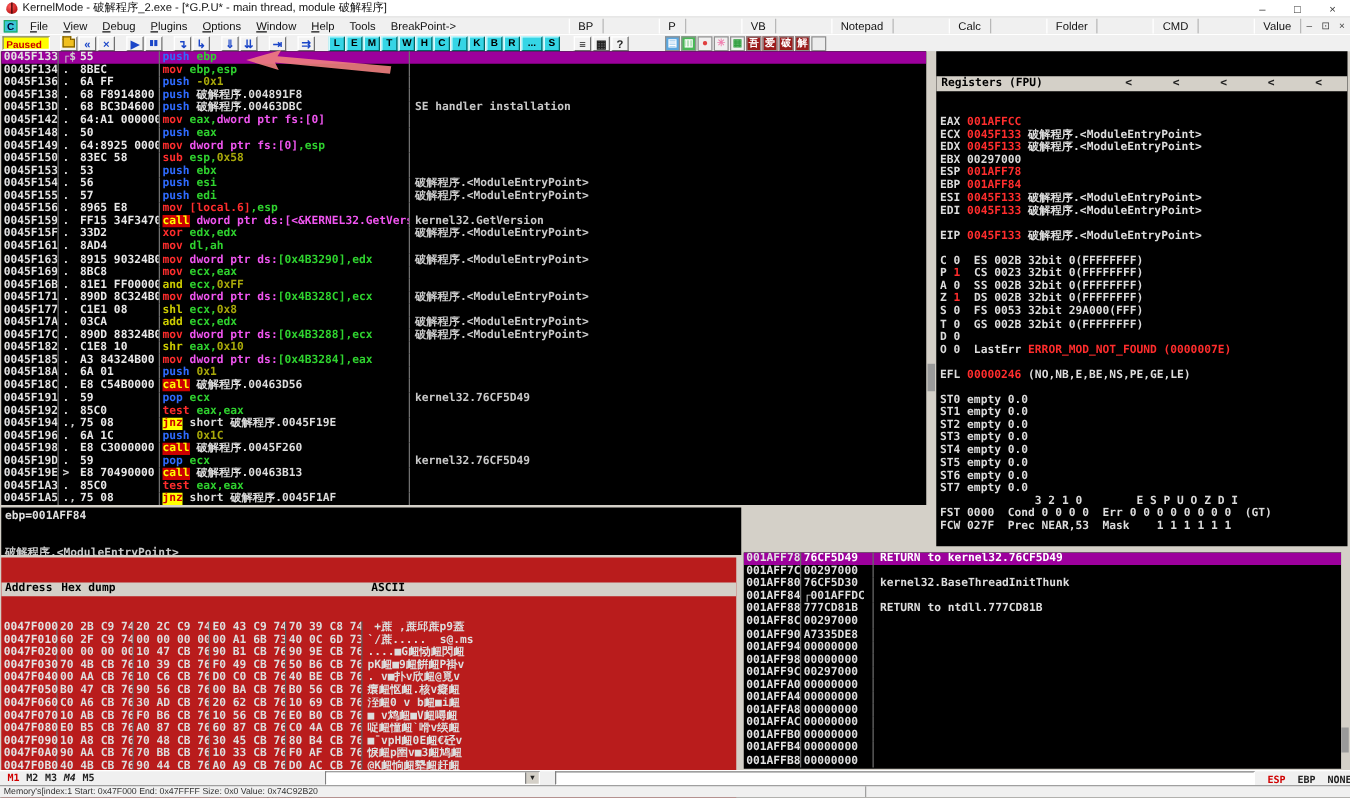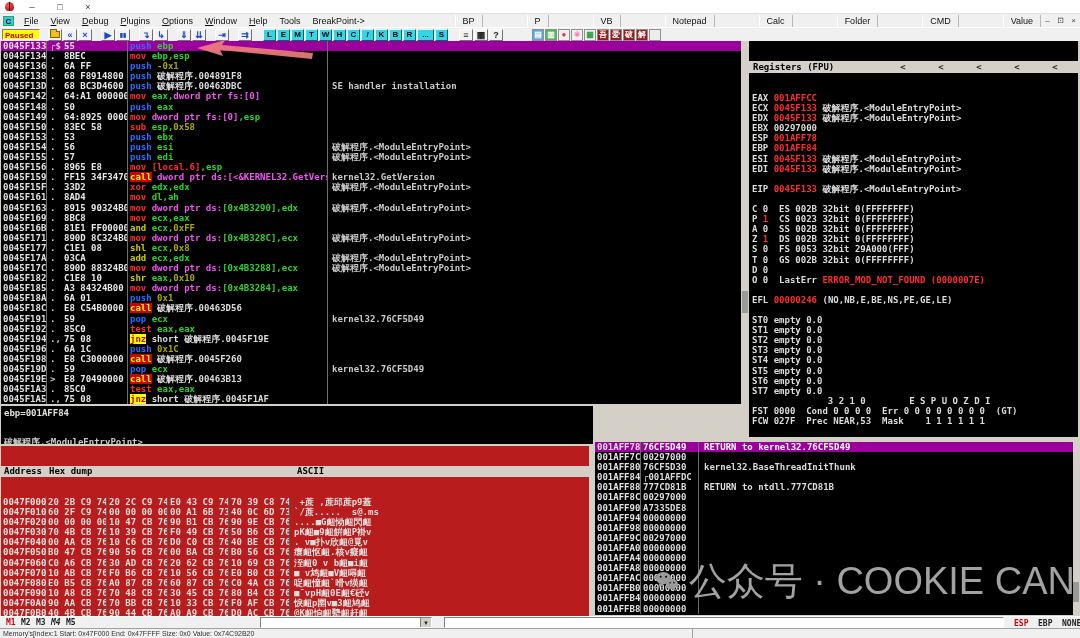--- a/index.html
+++ b/index.html
@@ -120,20 +120,21 @@
            border-right:1px solid #a0a0a0;}
   .sb-right{flex:1;}
 </style>
 </head>
 <body>
 
 <div id="app">
 
   <div class="titlebar">
     <span class="appicon"></span>
+    <span class="title">KernelMode - 破解程序_2.exe - [*G.P.U* - main thread, module 破解程序]</span>
     <span class="winctl">–</span>
     <span class="winctl">□</span>
     <span class="winctl">×</span>
   </div>
 
   <div class="menubar">
     <span class="cicn">C</span>
     <span id="menu-items" style="display:flex;">
         <span class="mitem"><u>F</u>ile</span>
         <span class="mitem"><u>V</u>iew</span>
@@ -251,33 +252,20 @@
       <span class="dh-s">ASCII</span>
     </div>
     <div id="dump-rows"><div class="dumprow"><span class="d-addr">0047F000</span><span class="d-g">20 2B C9 74</span><span class="d-g">20 2C C9 74</span><span class="d-g">E0 43 C9 74</span><span class="d-g">70 39 C8 74</span><span class="d-ascii"> +蔗 ,蔗邱蔗p9蓋</span></div><div class="dumprow"><span class="d-addr">0047F010</span><span class="d-g">60 2F C9 74</span><span class="d-g">00 00 00 00</span><span class="d-g">00 A1 6B 73</span><span class="d-g">40 0C 6D 73</span><span class="d-ascii">`/蔗.....  s@.ms</span></div><div class="dumprow"><span class="d-addr">0047F020</span><span class="d-g">00 00 00 00</span><span class="d-g">10 47 CB 76</span><span class="d-g">90 B1 CB 76</span><span class="d-g">90 9E CB 76</span><span class="d-ascii">....■G衄恸衄閃衄</span></div><div class="dumprow"><span class="d-addr">0047F030</span><span class="d-g">70 4B CB 76</span><span class="d-g">10 39 CB 76</span><span class="d-g">F0 49 CB 76</span><span class="d-g">50 B6 CB 76</span><span class="d-ascii">pK衄■9衄餠衄P褂v</span></div><div class="dumprow"><span class="d-addr">0047F040</span><span class="d-g">00 AA CB 76</span><span class="d-g">10 C6 CB 76</span><span class="d-g">D0 C0 CB 76</span><span class="d-g">40 BE CB 76</span><span class="d-ascii">. v■扑v欣衄@覓v</span></div><div class="dumprow"><span class="d-addr">0047F050</span><span class="d-g">B0 47 CB 76</span><span class="d-g">90 56 CB 76</span><span class="d-g">00 BA CB 76</span><span class="d-g">B0 56 CB 76</span><span class="d-ascii">癏衄怄衄.核v癡衄</span></div><div class="dumprow"><span class="d-addr">0047F060</span><span class="d-g">C0 A6 CB 76</span><span class="d-g">30 AD CB 76</span><span class="d-g">20 62 CB 76</span><span class="d-g">10 69 CB 76</span><span class="d-ascii">洷衄0 v b衄■i衄</span></div><div class="dumprow"><span class="d-addr">0047F070</span><span class="d-g">10 AB CB 76</span><span class="d-g">F0 B6 CB 76</span><span class="d-g">10 56 CB 76</span><span class="d-g">E0 B0 CB 76</span><span class="d-ascii">■ v鸩衄■V衄噚衄</span></div><div class="dumprow"><span class="d-addr">0047F080</span><span class="d-g">E0 B5 CB 76</span><span class="d-g">A0 87 CB 76</span><span class="d-g">60 87 CB 76</span><span class="d-g">C0 4A CB 76</span><span class="d-ascii">哫衄憧衄`嗗v绬衄</span></div><div class="dumprow"><span class="d-addr">0047F090</span><span class="d-g">10 A8 CB 76</span><span class="d-g">70 48 CB 76</span><span class="d-g">30 45 CB 76</span><span class="d-g">80 B4 CB 76</span><span class="d-ascii">■ˉvpH衄0E衄€硁v</span></div><div class="dumprow"><span class="d-addr">0047F0A0</span><span class="d-g">90 AA CB 76</span><span class="d-g">70 BB CB 76</span><span class="d-g">10 33 CB 76</span><span class="d-g">F0 AF CB 76</span><span class="d-ascii">悷衄p圉v■3衄鸠衄</span></div><div class="dumprow"><span class="d-addr">0047F0B0</span><span class="d-g">40 4B CB 76</span><span class="d-g">90 44 CB 76</span><span class="d-g">A0 A9 CB 76</span><span class="d-g">D0 AC CB 76</span><span class="d-ascii">@K衄恦衄犩衄赶衄</span></div></div>
   </div>
 
   <div id="stack" class="mono"><div class="srow sel"><span class="s-addr">001AFF78</span><span class="s-val">76CF5D49</span><span class="s-cmt">RETURN to kernel32.76CF5D49</span></div><div class="srow"><span class="s-addr">001AFF7C</span><span class="s-val">00297000</span><span class="s-cmt"></span></div><div class="srow"><span class="s-addr">001AFF80</span><span class="s-val">76CF5D30</span><span class="s-cmt">kernel32.BaseThreadInitThunk</span></div><div class="srow"><span class="s-addr">001AFF84</span><span class="s-val">┌001AFFDC</span><span class="s-cmt"></span></div><div class="srow"><span class="s-addr">001AFF88</span><span class="s-val">777CD81B</span><span class="s-cmt">RETURN to ntdll.777CD81B</span></div><div class="srow"><span class="s-addr">001AFF8C</span><span class="s-val">00297000</span><span class="s-cmt"></span></div><div class="srow"><span class="s-addr">001AFF90</span><span class="s-val">A7335DE8</span><span class="s-cmt"></span></div><div class="srow"><span class="s-addr">001AFF94</span><span class="s-val">00000000</span><span class="s-cmt"></span></div><div class="srow"><span class="s-addr">001AFF98</span><span class="s-val">00000000</span><span class="s-cmt"></span></div><div class="srow"><span class="s-addr">001AFF9C</span><span class="s-val">00297000</span><span class="s-cmt"></span></div><div class="srow"><span class="s-addr">001AFFA0</span><span class="s-val">00000000</span><span class="s-cmt"></span></div><div class="srow"><span class="s-addr">001AFFA4</span><span class="s-val">00000000</span><span class="s-cmt"></span></div><div class="srow"><span class="s-addr">001AFFA8</span><span class="s-val">00000000</span><span class="s-cmt"></span></div><div class="srow"><span class="s-addr">001AFFAC</span><span class="s-val">00000000</span><span class="s-cmt"></span></div><div class="srow"><span class="s-addr">001AFFB0</span><span class="s-val">00000000</span><span class="s-cmt"></span></div><div class="srow"><span class="s-addr">001AFFB4</span><span class="s-val">00000000</span><span class="s-cmt"></span></div><div class="srow"><span class="s-addr">001AFFB8</span><span class="s-val">00000000</span><span class="s-cmt"></span></div></div>
   <div id="sscroll">
       <div class="thumb"></div>
     </div>
 
-  <div id="watermark">
-    <svg width="62" height="52" viewBox="0 0 48 40">
-      <ellipse cx="17" cy="14" rx="15.5" ry="12.5" fill="#9a9a9a"></ellipse>
-      <polygon points="9,24 6,33 17,26" fill="#9a9a9a"></polygon>
-      <circle cx="11.5" cy="11.5" r="2" fill="#000"></circle>
-      <circle cx="22.5" cy="11.5" r="2" fill="#000"></circle>
-      <ellipse cx="34.5" cy="26" rx="12" ry="10" fill="#9a9a9a"></ellipse>
-      <polygon points="40,34 43.5,40 32,35.5" fill="#9a9a9a"></polygon>
-      <circle cx="30.5" cy="23.5" r="1.6" fill="#000"></circle>
-      <circle cx="38.5" cy="23.5" r="1.6" fill="#000"></circle>
-    </svg>
-    <span>公众号 · COOKIE CAN</span>
-  </div>
 
   <svg id="arrow-ann" viewBox="0 0 125 24">
     <polygon id="arrow-shape" points="2,9 30,1 27,6 118,14 117,20 25,11 28,17" fill="#f08080" opacity="0.9"></polygon>
   </svg>
 
   <div class="cmdbar">
     <span id="mtabs"><span class="mtab active" style="left: 6px;">M1</span><span class="mtab" style="left: 21px;">M2</span><span class="mtab" style="left: 36px;">M3</span><span class="mtab" style="left: 51px; font-style: italic;">M4</span><span class="mtab" style="left: 66px;">M5</span></span>
     <span class="cmdlabel">Command:</span>
     <span class="cmdinput">
       <input value="" style="">

